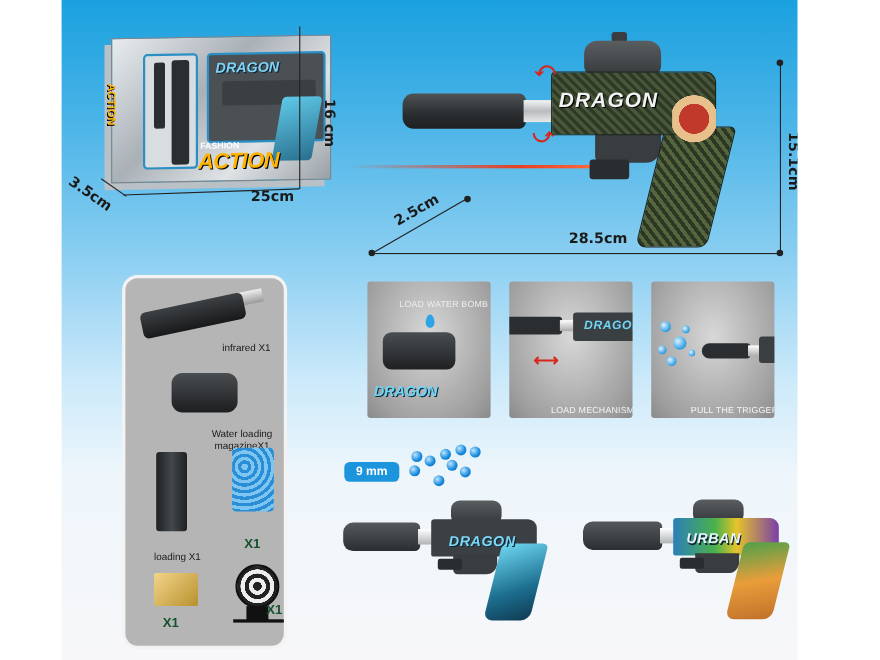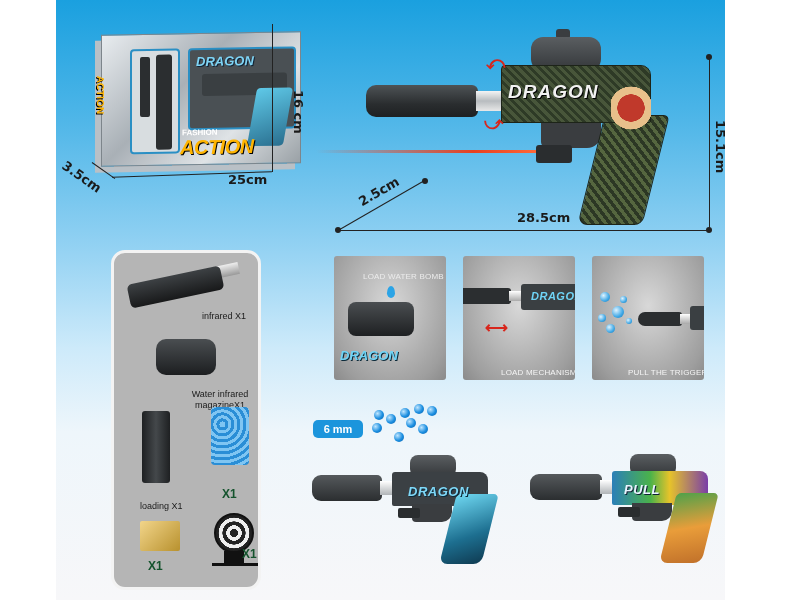--- a/index.html
+++ b/index.html
@@ -150,21 +150,21 @@
   <div class="dim-line" style="left:282px; top:230px; width:102px; height:1px; transform:rotate(-30deg); transform-origin:left center;"></div>
   <div class="dim-label" style="left:300px; top:196px; transform:rotate(-30deg); transform-origin:left top;">2.5cm</div>
 
   <div class="acc-panel">
     <div class="acc-silencer-rod"></div>
     <div class="acc-silencer"></div>
     <div class="acc-label" style="left:88px; top:58px;">infrared X1</div>
 
     <div class="acc-scope"></div>
     <div class="acc-label" style="left:72px; top:136px; width:68px;">
-      <div>Water infrared</div>
+      <div>Water loading</div>
       <div>magazineX1</div>
     </div>
 
     <div class="acc-infrared"></div>
     <div class="acc-label" style="left:26px; top:248px;">loading X1</div>
 
     <div class="acc-beads"></div>
     <div class="acc-x1" style="left:108px; top:234px;">X1</div>
 
     <div class="acc-packet"></div>
@@ -198,21 +198,21 @@
     <div class="splash" style="left:6px; top:58px; width:8px; height:8px;"></div>
     <div class="splash" style="left:28px; top:40px; width:7px; height:7px;"></div>
     <div class="splash" style="left:14px; top:68px; width:9px; height:9px;"></div>
     <div class="splash" style="left:34px; top:62px; width:6px; height:6px;"></div>
     <div class="step-silencer" style="left:46px; top:56px; width:44px; height:14px;"></div>
     <div class="step-barrel" style="left:88px; top:58px; width:12px;"></div>
     <div class="step-gun" style="left:98px; top:50px; width:20px; height:24px;"></div>
     <div class="step-caption" style="left:36px; top:112px;">PULL THE TRIGGER</div>
   </div>
 
-  <div class="mm-badge">6 mm</div>
+  <div class="mm-badge">9 mm</div>
   <div class="bead" style="left:316px; top:423px;"></div>
   <div class="bead" style="left:330px; top:414px;"></div>
   <div class="bead" style="left:344px; top:408px;"></div>
   <div class="bead" style="left:358px; top:404px;"></div>
   <div class="bead" style="left:371px; top:406px;"></div>
   <div class="bead" style="left:350px; top:418px;"></div>
   <div class="bead" style="left:362px; top:424px;"></div>
   <div class="bead" style="left:338px; top:432px;"></div>
   <div class="bead" style="left:318px; top:410px;"></div>
 
@@ -228,16 +228,16 @@
   </div>
 
   <div>
     <div class="bg-silencer" style="left:474px; top:474px; width:72px;"></div>
     <div class="bg-barrel" style="left:544px; top:480px; width:14px;"></div>
     <div class="bg-scope" style="left:574px; top:454px; width:46px; height:22px;"></div>
     <div class="bg-slide" style="left:556px; top:471px; width:96px; background:linear-gradient(90deg, #2b7fb8, #4bb24a 40%, #e6c32a 60%, #7a3ea8);"></div>
     <div class="bg-frame" style="left:576px; top:503px; width:40px; height:18px;"></div>
     <div class="bg-laser" style="left:562px; top:507px; width:22px; height:10px;"></div>
     <div class="bg-grip" style="left:612px; top:493px; width:42px; height:70px; background:linear-gradient(170deg, #4fa14a, #e99d3a 50%, #c1712a);"></div>
-    <div class="bg-text" style="left:568px; top:482px; color:#e8f4ff; text-shadow:1px 1px 0 #123;">PULL</div>
+    <div class="bg-text" style="left:568px; top:482px; color:#e8f4ff; text-shadow:1px 1px 0 #123;">URBAN</div>
   </div>
 
 </div>
 
 </body></html>

